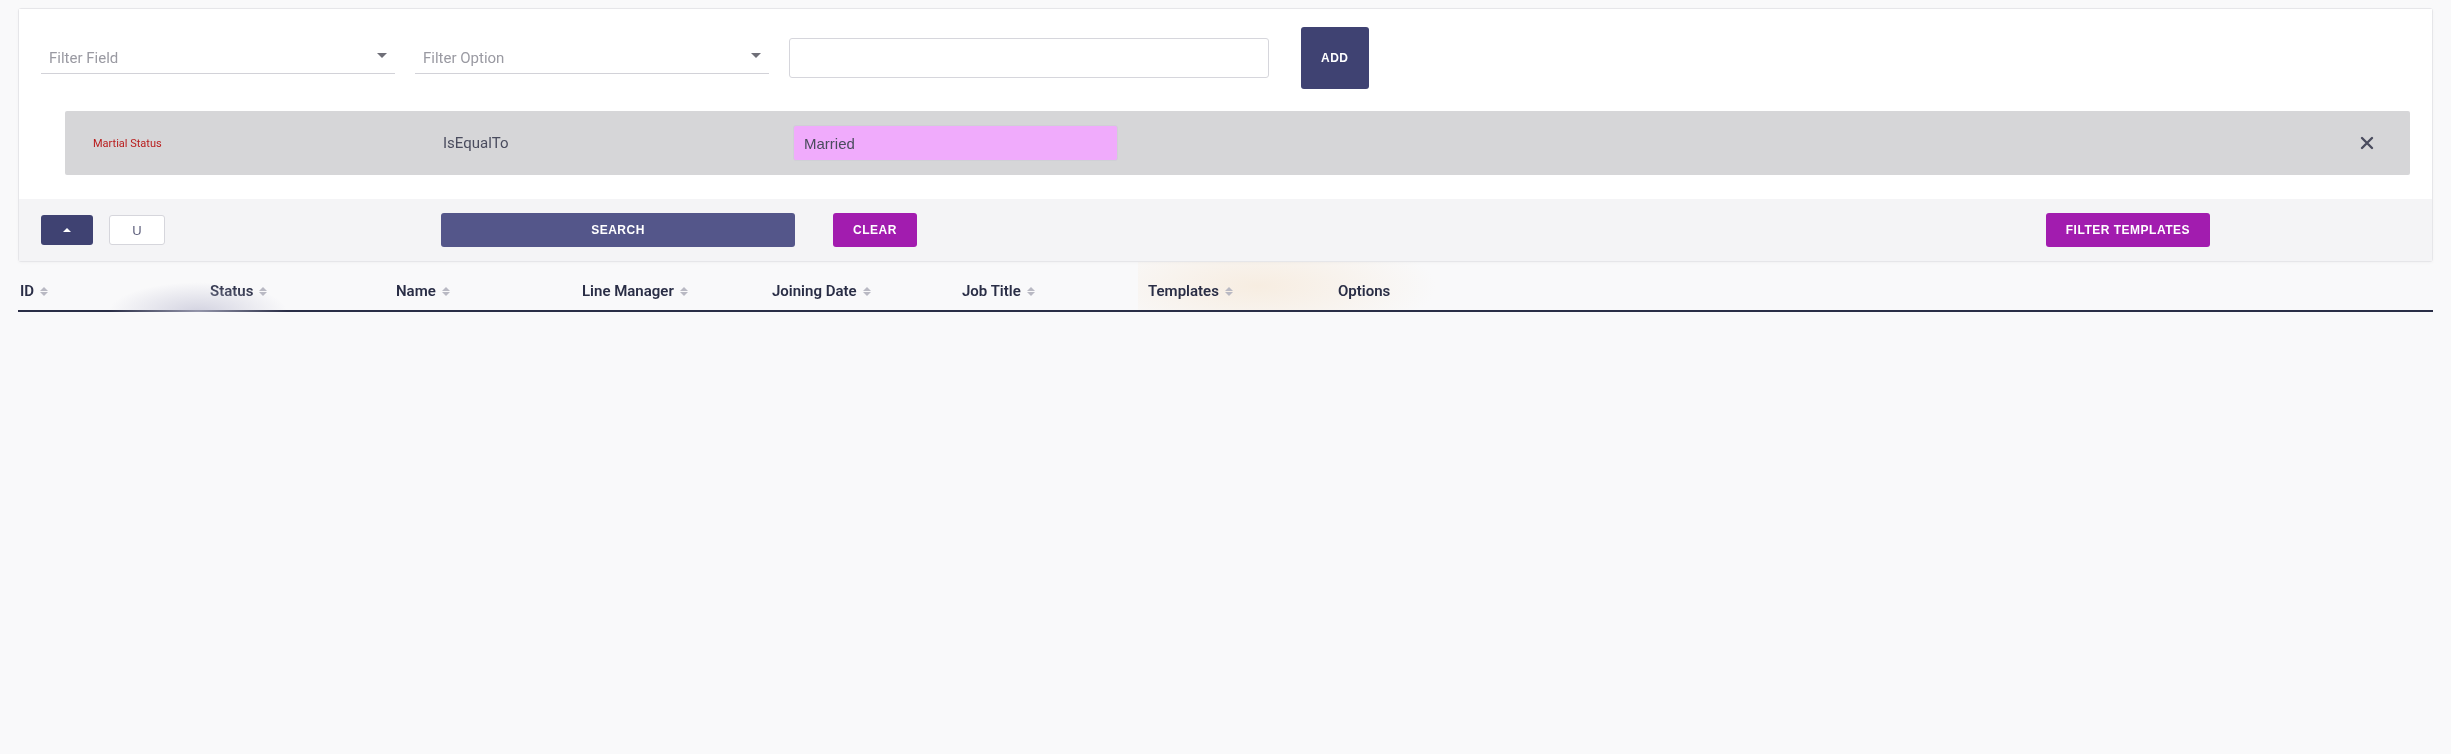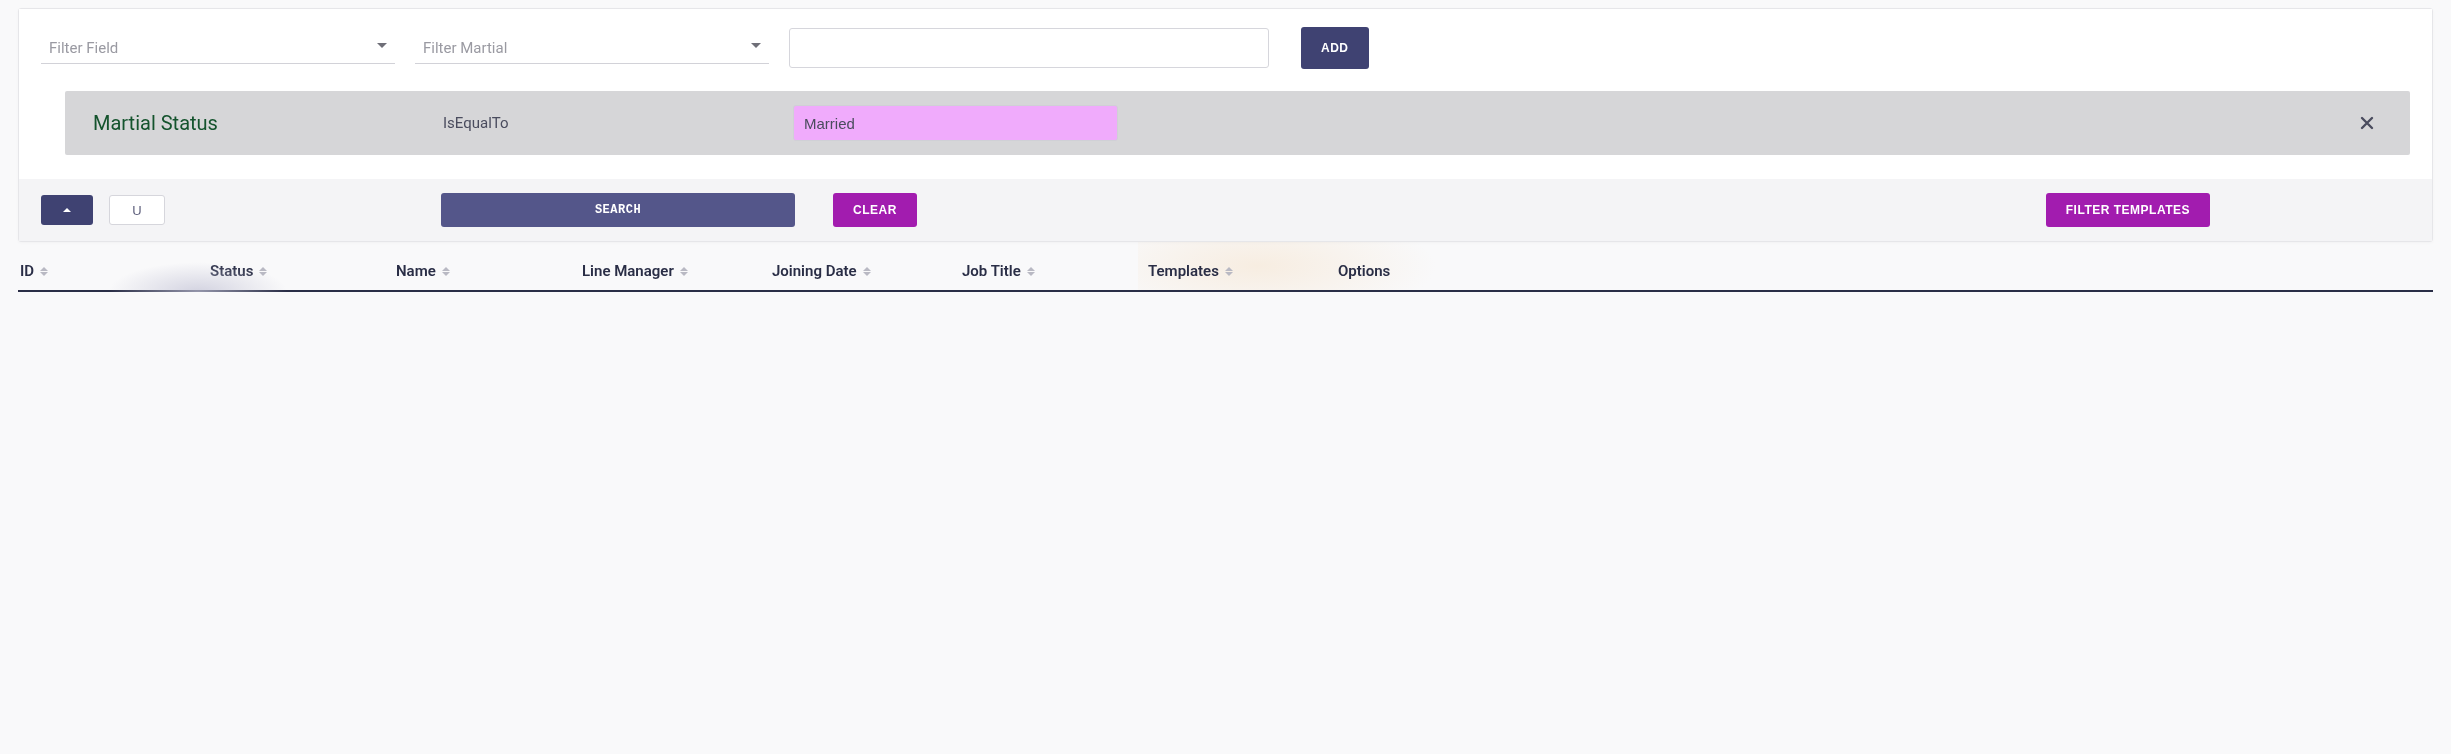--- a/index.html
+++ b/index.html
@@ -104,39 +104,39 @@
     padding: 10px 20px;
     border-radius: 3px;
     cursor: pointer;
     text-transform: uppercase;
   }
   .btn-lighter {
     background: #a21caf;
   }
   .add-btn {
     margin-left: 12px;
-    padding: 14px 20px;
+    padding: 24px 20px;
   }
   .filter-rows-wrap {
     padding: 0 22px 16px 46px;
     background: #fff;
   }
   .filter-row {
     background: #d6d6d8;
     border-radius: 2px;
     display: flex;
     align-items: center;
     padding: 14px 28px;
     margin-bottom: 8px;
     position: relative;
   }
   .fr-field {
     flex: 0 0 350px;
-    color: #14532d;
-    font-size: 20px;
+    color: #b91c1c;
+    font-size: 11px;
   }
   .fr-op {
     flex: 0 0 350px;
     color: #4a4c5e;
     font-size: 15px;
   }
   .fr-value {
     flex: 0 0 325px;
   }
   .fr-value input {
@@ -189,21 +189,20 @@
     width: 56px;
     height: 30px;
     border-radius: 3px;
     font-size: 13px;
     cursor: pointer;
   }
   .search-btn {
     flex: 0 0 354px;
     margin-left: 260px;
     background: #54568a;
-    font-family: Liberation Mono, monospace;
   }
   .clear-btn {
     margin-left: 22px;
   }
   .templates-btn {
     margin-left: auto;
     margin-right: 200px;
   }
   .table-wrap {
     margin: 10px 18px 0 18px;
@@ -271,21 +270,21 @@
 <body>
 
 <div class="panel">
 
   <div class="filter-inputs">
     <div class="select-underline">
       <span class="sel-label">Filter Field</span>
       <span class="select-caret"></span>
     </div>
     <div class="select-underline">
-      <span class="sel-label">Filter Martial</span>
+      <span class="sel-label">Filter Option</span>
       <span class="select-caret"></span>
     </div>
     <input class="text-input" type="text" value="" style="">
     <button class="btn add-btn">Add</button>
   </div>
 
   <div class="filter-rows-wrap">
     <div class="filter-row">
       <div class="fr-field">Martial Status</div>
       <div class="fr-op">IsEqualTo</div>

